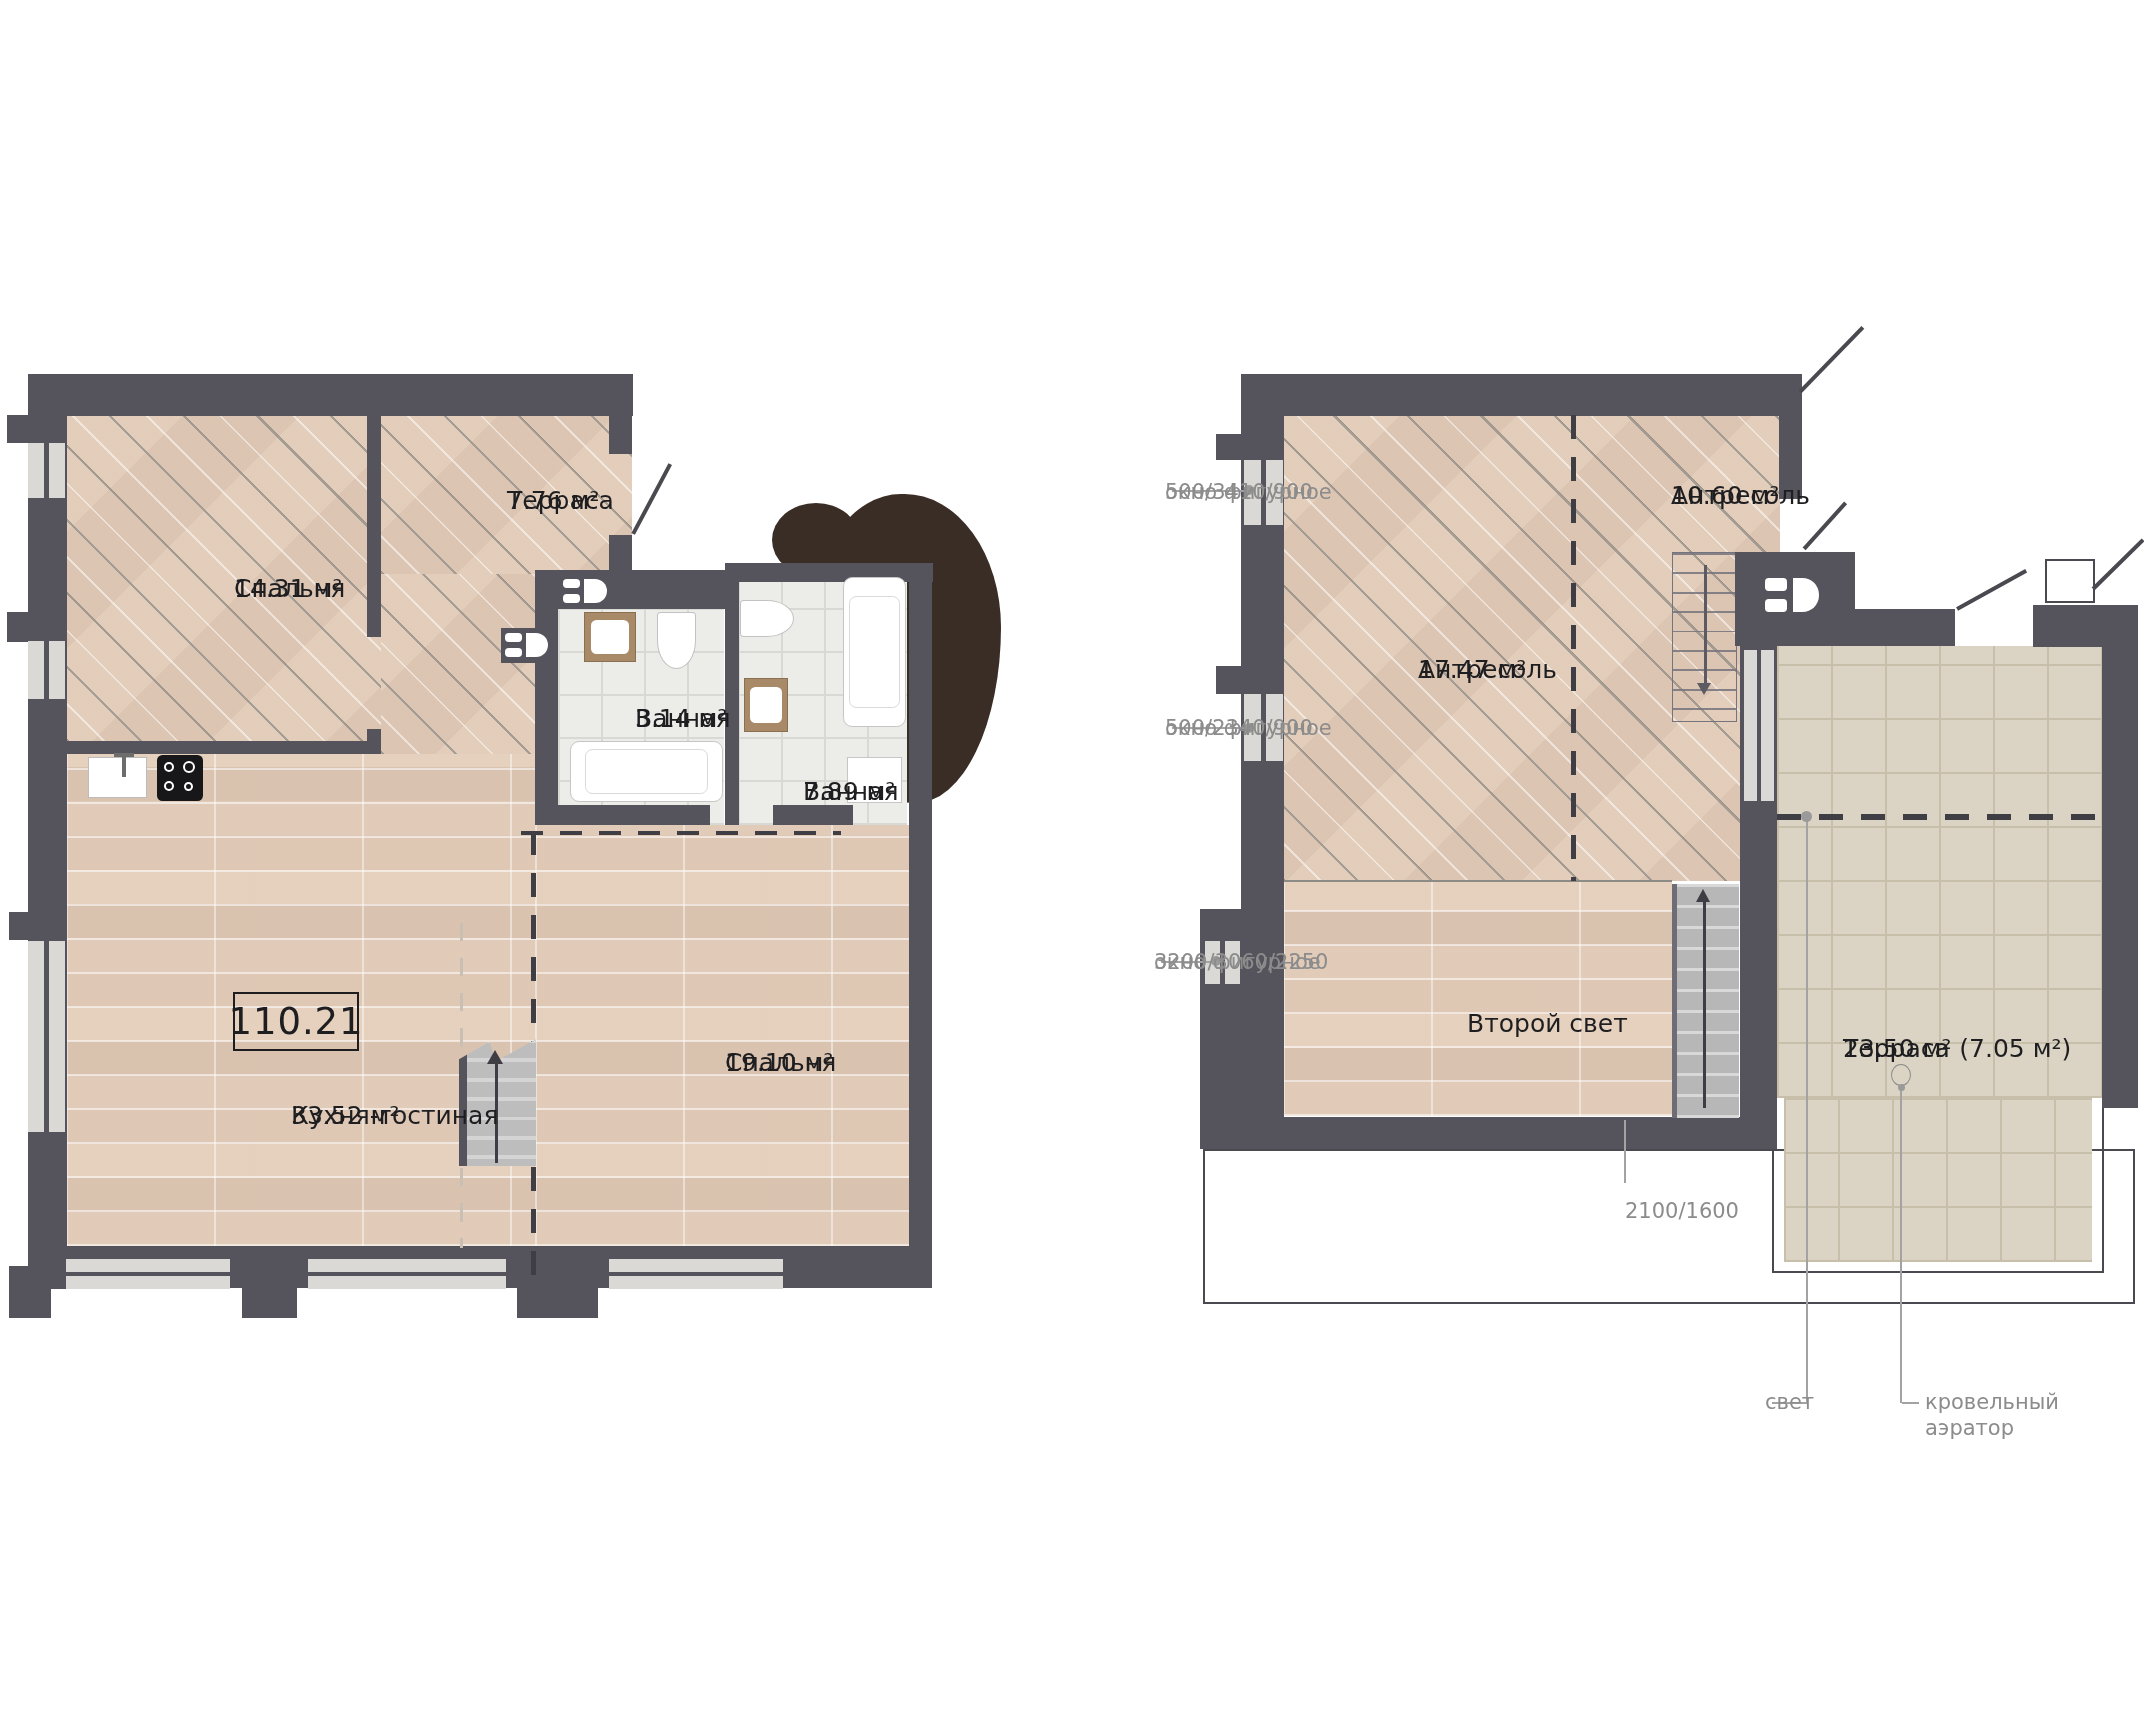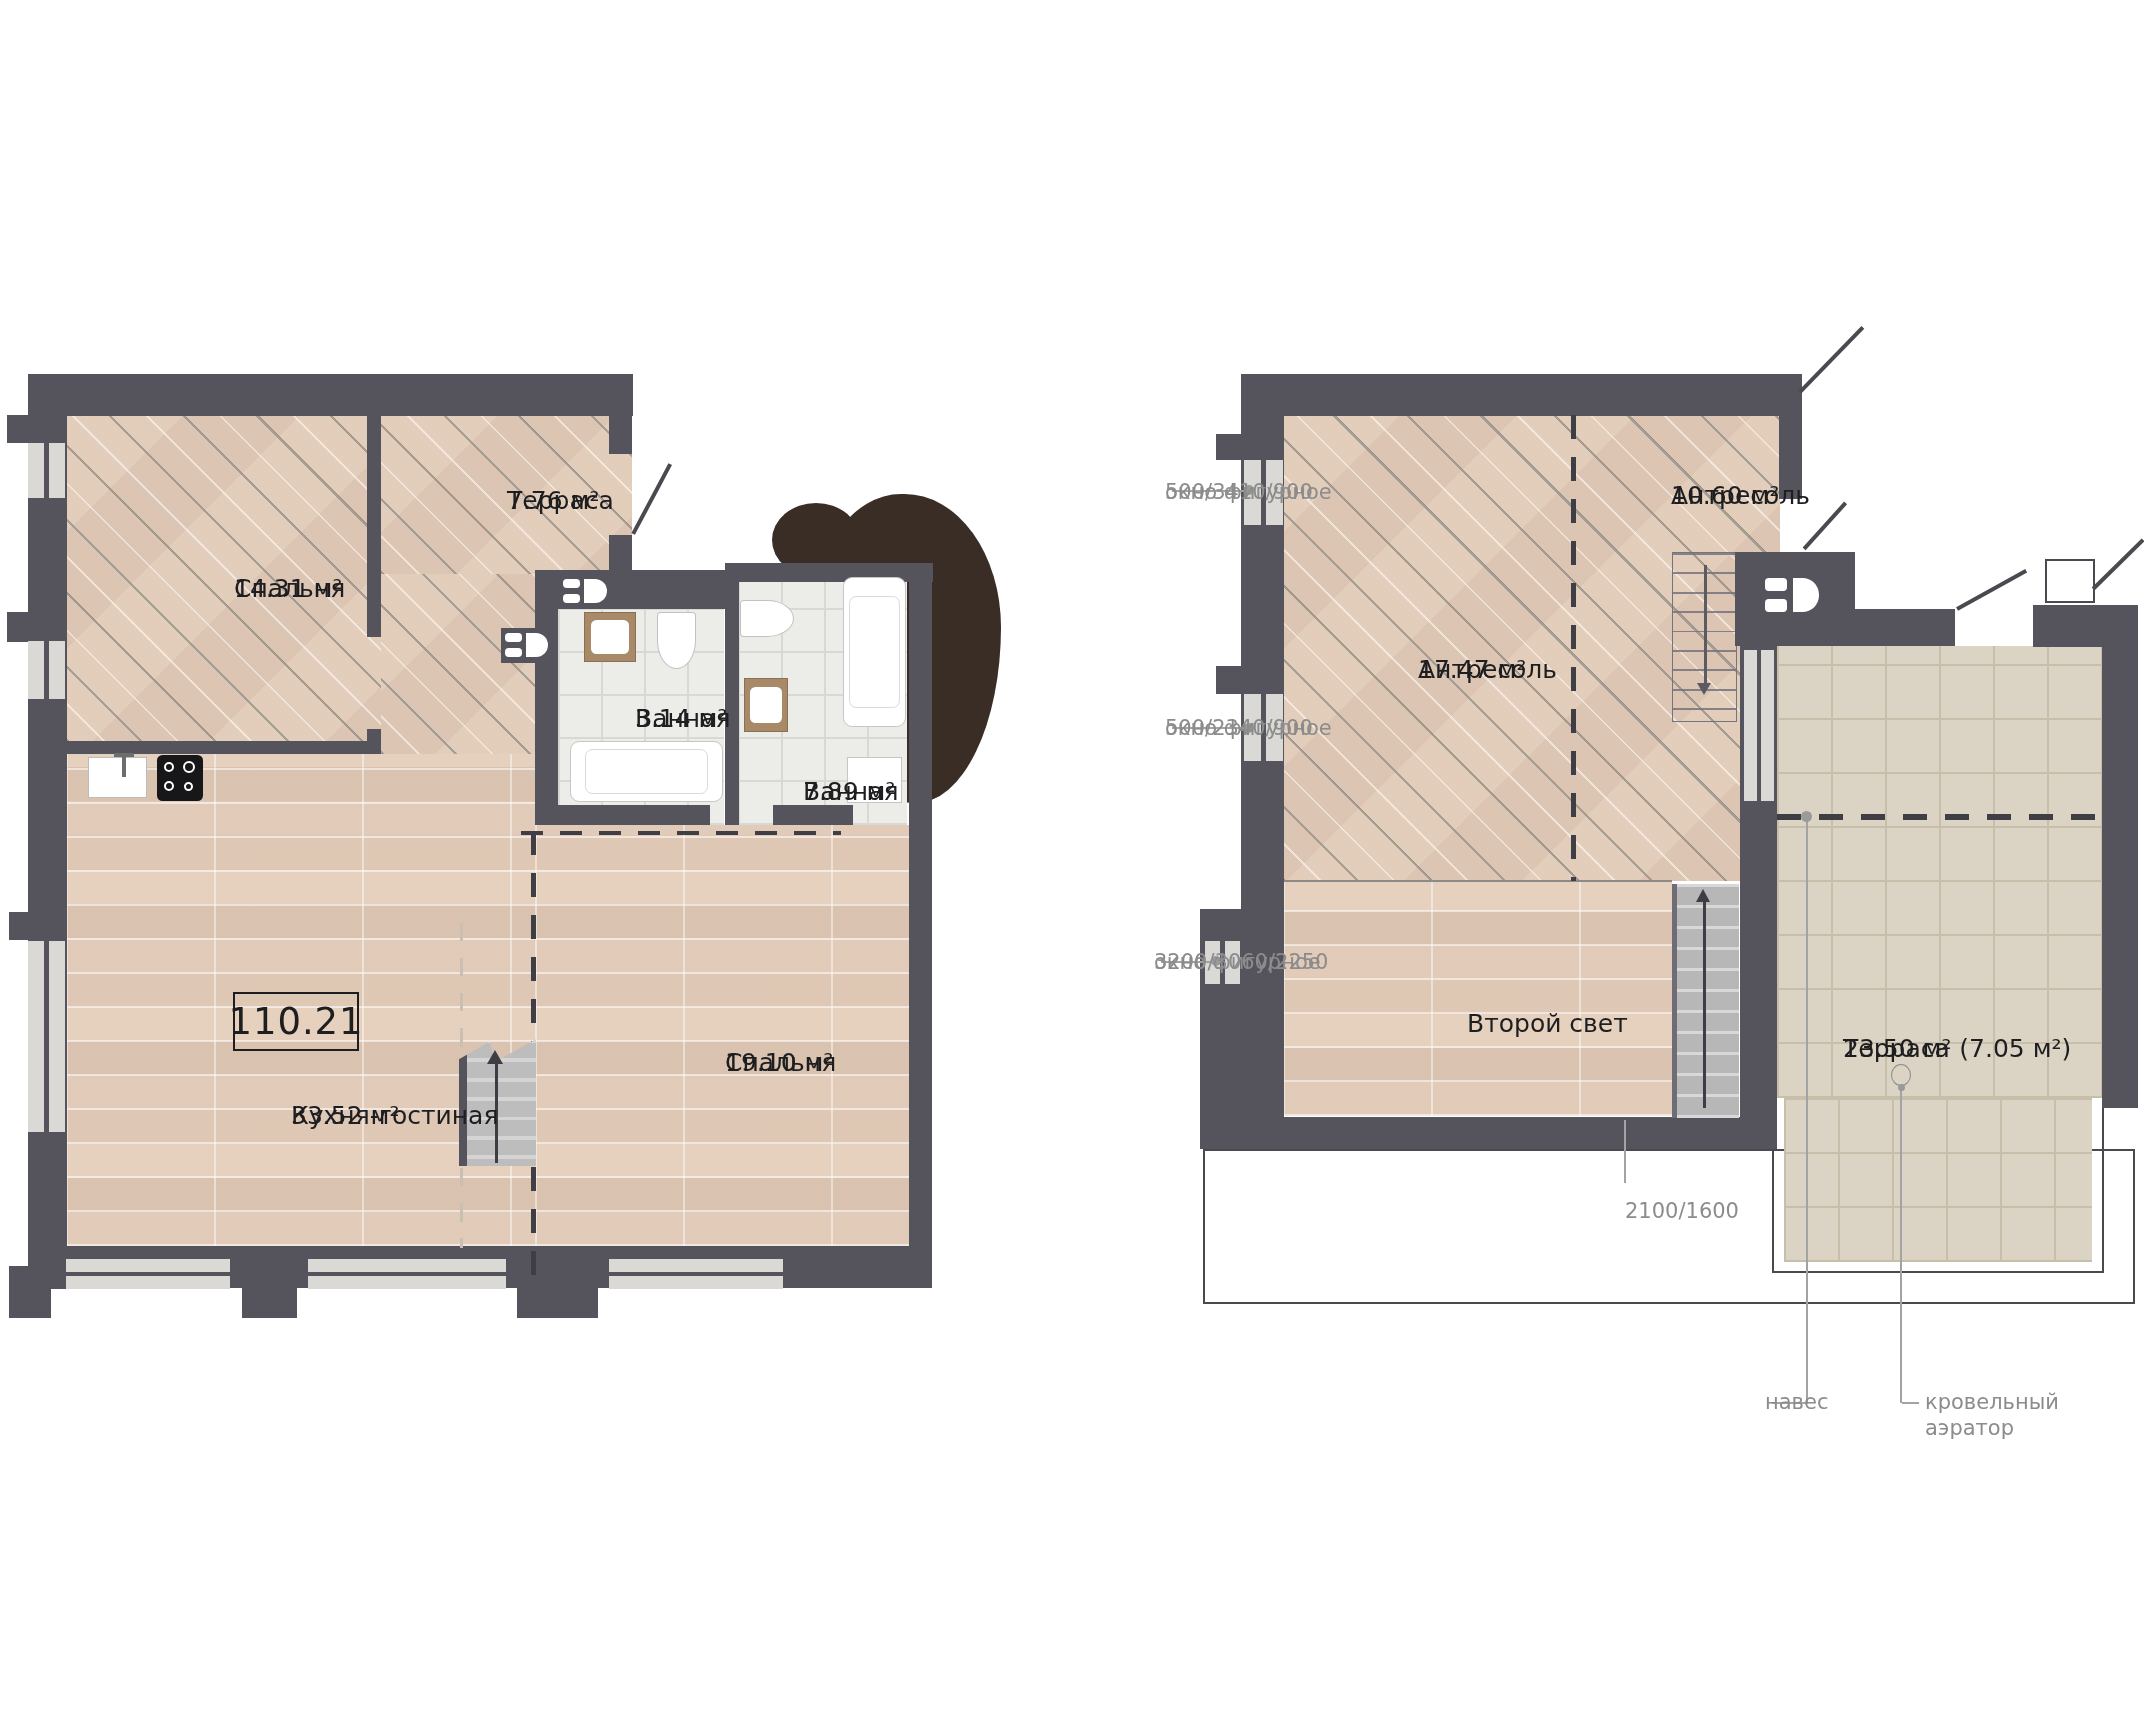--- a/index.html
+++ b/index.html
@@ -266,21 +266,21 @@
   <div class="dot" style="left:1211px;top:956px;width:10px;height:10px;"></div>
 
   <div class="ld" style="left:1624px;top:1120px;width:1.8px;height:63px;"></div>
   <div class="lbl" style="left:1625px;top:1196px;color:#8c8c8c;font-size:21px;">
     <div>2100/1600</div>
   </div>
 
   <div class="ld" style="left:1806px;top:819px;width:1.8px;height:585px;"></div>
   <div class="ld" style="left:1772px;top:1402px;width:36px;height:1.8px;"></div>
   <div class="ann" style="right:380px;top:1389px;">
-    <div>навес</div>
+    <div>свет</div>
   </div>
 
   <div style="left:1891px;top:1064px;width:20px;height:22px;border:1.8px solid #8c8c8c;border-radius:50%;background:transparent;z-index:56;"></div>
   <div class="dot" style="left:1898px;top:1084px;width:7.4px;height:7.4px;"></div>
   <div class="ld" style="left:1900px;top:1089px;width:1.8px;height:314px;"></div>
   <div class="ld" style="left:1902px;top:1402px;width:16.6px;height:1.8px;"></div>
   <div class="annL" style="left:1925px;top:1389px;width:148px;white-space:normal;">
     <div>кровельный аэратор</div>
   </div>
 

